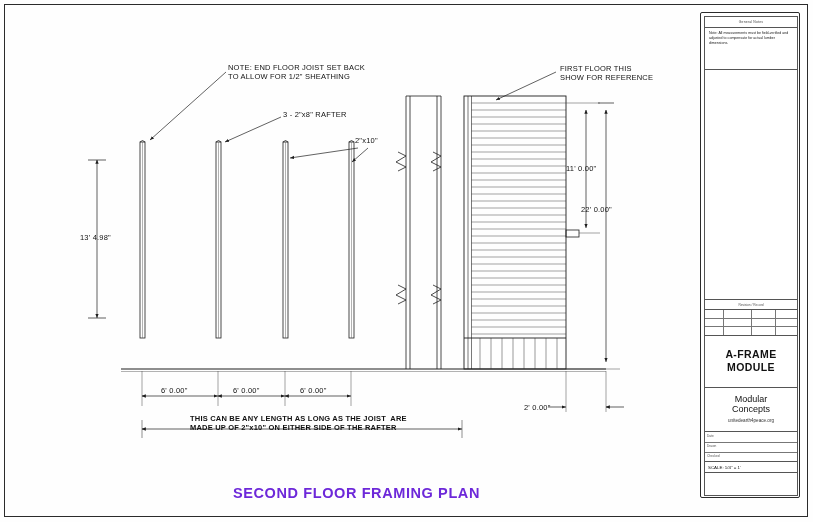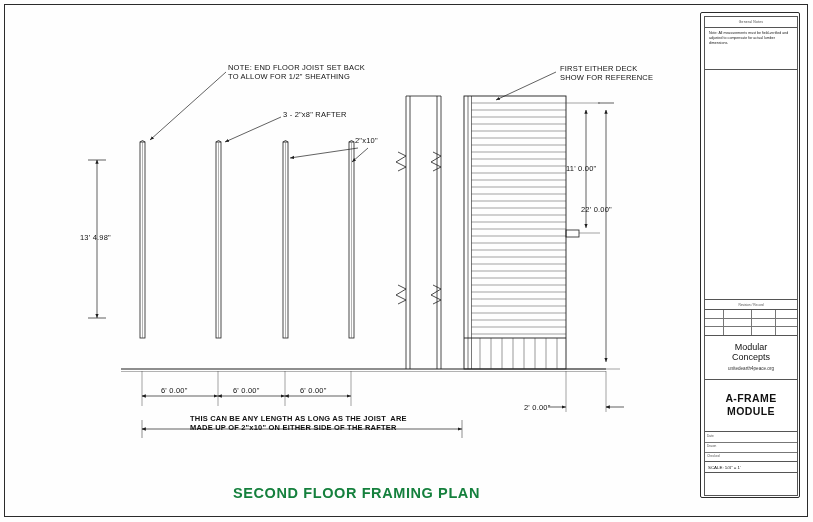--- a/index.html
+++ b/index.html
@@ -38,21 +38,21 @@
     line-height: 1.25;
     letter-spacing: 0.2px;
     color: #111;
     white-space: pre;
   }
   .title-main {
     position: absolute;
     font-size: 14.5px;
     font-weight: bold;
     letter-spacing: 0.6px;
-    color: #15803d;
+    color: #6d28d9;
     text-align: center;
   }
   
   #titleblock {
     position: absolute;
     left: 700px;
     top: 12px;
     width: 100px;
     height: 486px;
     border: 1px solid #2b2b2b;
@@ -305,21 +305,21 @@
     </g>
   </svg>
 
   <div class="lbl" style="left:228px; top:63px;">NOTE: END FLOOR JOIST SET BACK
 TO ALLOW FOR 1/2" SHEATHING</div>
 
   <div class="lbl" style="left:283px; top:110px;">3 - 2"x8" RAFTER</div>
 
   <div class="lbl" style="left:355px; top:136px;">2"x10"</div>
 
-  <div class="lbl" style="left:560px; top:64px;">FIRST EITHER DECK
+  <div class="lbl" style="left:560px; top:64px;">FIRST FLOOR THIS
 SHOW FOR REFERENCE</div>
 
   <div class="lbl" style="left:80px; top:233px;">13' 4.98"</div>
 
   <div class="lbl" style="left:161px; top:386px;">6' 0.00"</div>
 
   <div class="lbl" style="left:233px; top:386px;">6' 0.00"</div>
 
   <div class="lbl" style="left:300px; top:386px;">6' 0.00"</div>
 
@@ -349,29 +349,29 @@
       <div class="tb-cell tb-rev">Revision / Record</div>
 
       <div class="tb-cell tb-rows">
         <div class="r" style="top:8px;"></div>
         <div class="r" style="top:16px;"></div>
         <div class="v" style="left:18px;"></div>
         <div class="v" style="left:46px;"></div>
         <div class="v" style="left:70px;"></div>
       </div>
 
+      <div class="tb-cell tb-sheet-title">
+        <div class="sheet-t1">A-FRAME</div>
+        <div class="sheet-t2">MODULE</div>
+      </div>
+
       <div class="tb-cell tb-firm">
         <div class="firm-l1">Modular</div>
         <div class="firm-l2">Concepts</div>
         <div class="firm-l3">unitedearth4peace.org</div>
-      </div>
-
-      <div class="tb-cell tb-sheet-title">
-        <div class="sheet-t1">A-FRAME</div>
-        <div class="sheet-t2">MODULE</div>
       </div>
 
       <div class="tb-cell tb-meta">
         <div class="mrow" style="top:10px;"></div>
         <div class="mrow" style="top:20px;"></div>
         <div class="mlab" style="top:2px;">Date</div>
         <div class="mlab" style="top:12px;">Drawn</div>
         <div class="mlab" style="top:22px;">Checked</div>
       </div>
 

